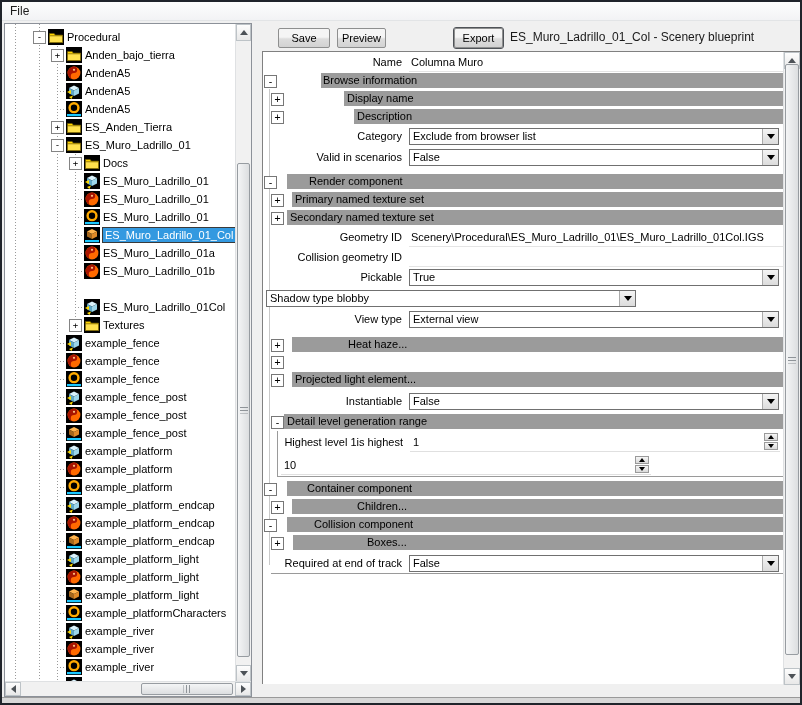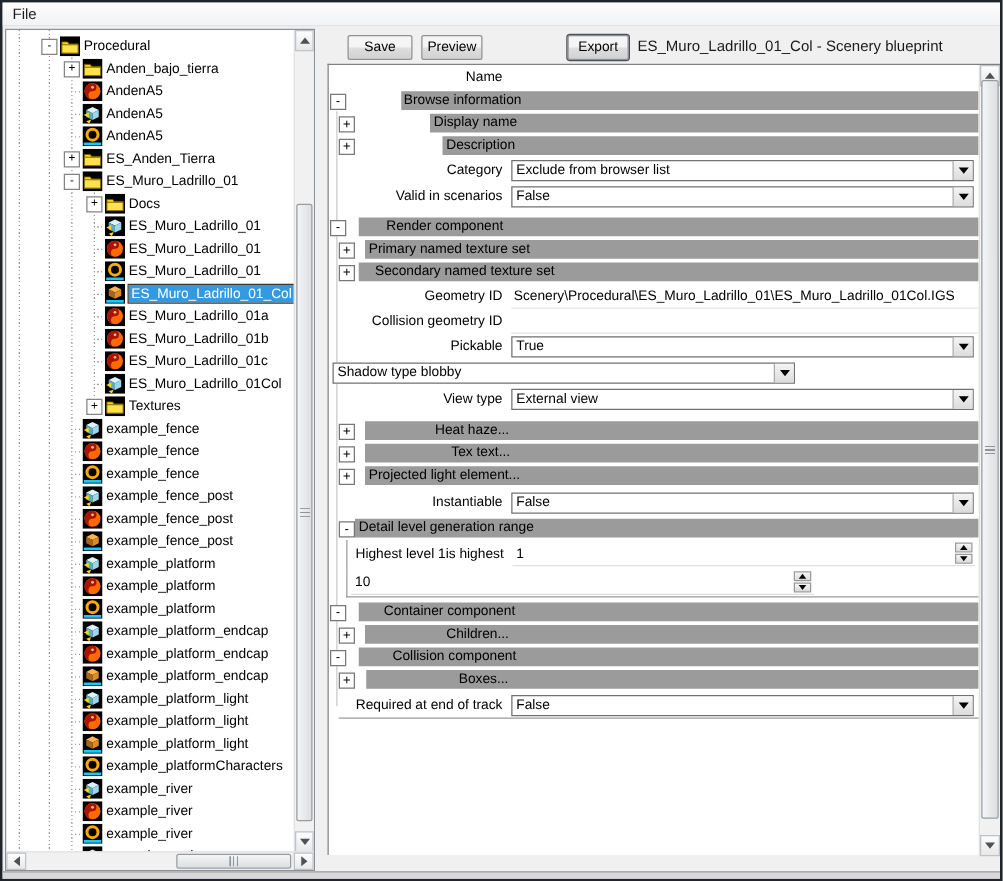--- a/index.html
+++ b/index.html
@@ -257,30 +257,20 @@
           <div class="trow" style="top: 238px;">
             <span class="stub" style="left: 70px; width: 8px;"></span>
             <span class="ticon" style="left: 79px;"><svg xmlns="http://www.w3.org/2000/svg" width="16" height="16" viewBox="0 0 16 16">
                 <rect width="16" height="16" fill="#000"></rect>
     <circle cx="8" cy="8" r="6.4" fill="#ff6a00"></circle>
     <path d="M8 1.6a6.4 6.4 0 0 0 0 12.8 3.2 3.2 0 0 1 0-6.4 3.2 3.2 0 0 0 0-6.4z" fill="#a81400"></path>
     <circle cx="8" cy="4.8" r="1.1" fill="#ffc080"></circle>
               </svg></span>
             <span class="tlabel" style="left: 98px;">ES_Muro_Ladrillo_01b</span>
           </div>
-          <div class="trow" style="top: 256px;">
-            <span class="stub" style="left: 70px; width: 8px;"></span>
-            <span class="ticon" style="left: 79px;"><svg xmlns="http://www.w3.org/2000/svg" width="16" height="16" viewBox="0 0 16 16">
-                <rect width="16" height="16" fill="#000"></rect>
-    <circle cx="8" cy="8" r="6.4" fill="#ff6a00"></circle>
-    <path d="M8 1.6a6.4 6.4 0 0 0 0 12.8 3.2 3.2 0 0 1 0-6.4 3.2 3.2 0 0 0 0-6.4z" fill="#a81400"></path>
-    <circle cx="8" cy="4.8" r="1.1" fill="#ffc080"></circle>
-              </svg></span>
-            <span class="tlabel" style="left: 98px;">ES_Muro_Ladrillo_01c</span>
-          </div>
           <div class="trow" style="top: 274px;">
             <span class="stub" style="left: 70px; width: 8px;"></span>
             <span class="ticon" style="left: 79px;"><svg xmlns="http://www.w3.org/2000/svg" width="16" height="16" viewBox="0 0 16 16">
                 <rect width="16" height="16" fill="#000"></rect>
     <polygon points="8,2.5 13,5 8,7.5 3,5" fill="#d9f2fb"></polygon>
     <polygon points="3,5 8,7.5 8,13 3,10.5" fill="#5fa8c6"></polygon>
     <polygon points="13,5 13,10.5 8,13 8,7.5" fill="#9cd6ea"></polygon>
     <polygon points="1,9 5,7 5,11" fill="#ffd800"></polygon>
     <polygon points="3,14 7,12.5 5.5,16" fill="#ffd800"></polygon>
               </svg></span>
@@ -539,20 +529,21 @@
       <div class="tb-btn" style="left:74px;width:49px;">Preview</div>
       <div class="tb-btn default" style="left:191px;width:49px;">Export</div>
       <div class="tb-title" style="left:258px;">ES_Muro_Ladrillo_01_Col - Scenery blueprint</div>
     </div>
 
     <div class="grid">
       <div class="grid-content">
         <div class="innerline"></div>
       <div class="prow prow-text">
             <div class="plabel" style="width: 143px;">Name</div>
+            <div class="pvalue">Columna Muro</div>
           </div>
           <div class="prow prow-head">
             <span class="pexp" style="left: 1px;">-</span>
             <div class="hbar" style="margin-left: 58px; padding-left: 2px;">Browse information</div>
           </div>
           <div class="prow prow-head">
             <span class="pexp" style="left: 8px;">+</span>
             <div class="hbar" style="margin-left: 81px; padding-left: 3px;">Display name</div>
           </div>
           <div class="prow prow-head">
@@ -580,21 +571,21 @@
           <div class="prow prow-head" style="margin-top: 6px;">
             <span class="pexp" style="left: 1px;">-</span>
             <div class="hbar" style="margin-left: 24px; padding-left: 22px;">Render component</div>
           </div>
           <div class="prow prow-head">
             <span class="pexp" style="left: 8px;">+</span>
             <div class="hbar" style="margin-left: 29px; padding-left: 3px;">Primary named texture set</div>
           </div>
           <div class="prow prow-head">
             <span class="pexp" style="left: 8px;">+</span>
-            <div class="hbar" style="margin-left: 24px; padding-left: 13px;">Secondary named texture set</div>
+            <div class="hbar" style="margin-left: 24px; padding-left: 3px;">Secondary named texture set</div>
           </div>
           <div class="prow prow-text">
             <div class="plabel" style="width: 143px;">Geometry ID</div>
             <div class="pvalue">Scenery\Procedural\ES_Muro_Ladrillo_01\ES_Muro_Ladrillo_01Col.IGS</div>
           </div>
           <div class="prow prow-text">
             <div class="plabel" style="width: 143px;">Collision geometry ID</div>
             <div class="pvalue"></div>
           </div>
           <div class="prow prow-combo">
@@ -622,21 +613,20 @@
                 <span class="tri down"></span>
               </div>
             </div>
           </div>
           <div class="prow prow-head" style="margin-top: 7px;">
             <span class="pexp" style="left: 8px;">+</span>
             <div class="hbar" style="margin-left: 29px; padding-left: 56px;">Heat haze...</div>
           </div>
           <div class="prow prow-head">
             <span class="pexp" style="left: 8px;">+</span>
-            <div class="hbar" style="margin-left: 29px; padding-left: 69px;">Tex text...</div>
           </div>
           <div class="prow prow-head">
             <span class="pexp" style="left: 8px;">+</span>
             <div class="hbar" style="margin-left: 29px; padding-left: 3px;">Projected light element...</div>
           </div>
           <div class="prow prow-combo" style="margin-top: 2px;">
             <div class="plabel" style="width: 143px;">Instantiable</div>
             <div class="combo-field">
               <div class="pvalue">False</div>
               <div class="combo-btn">

